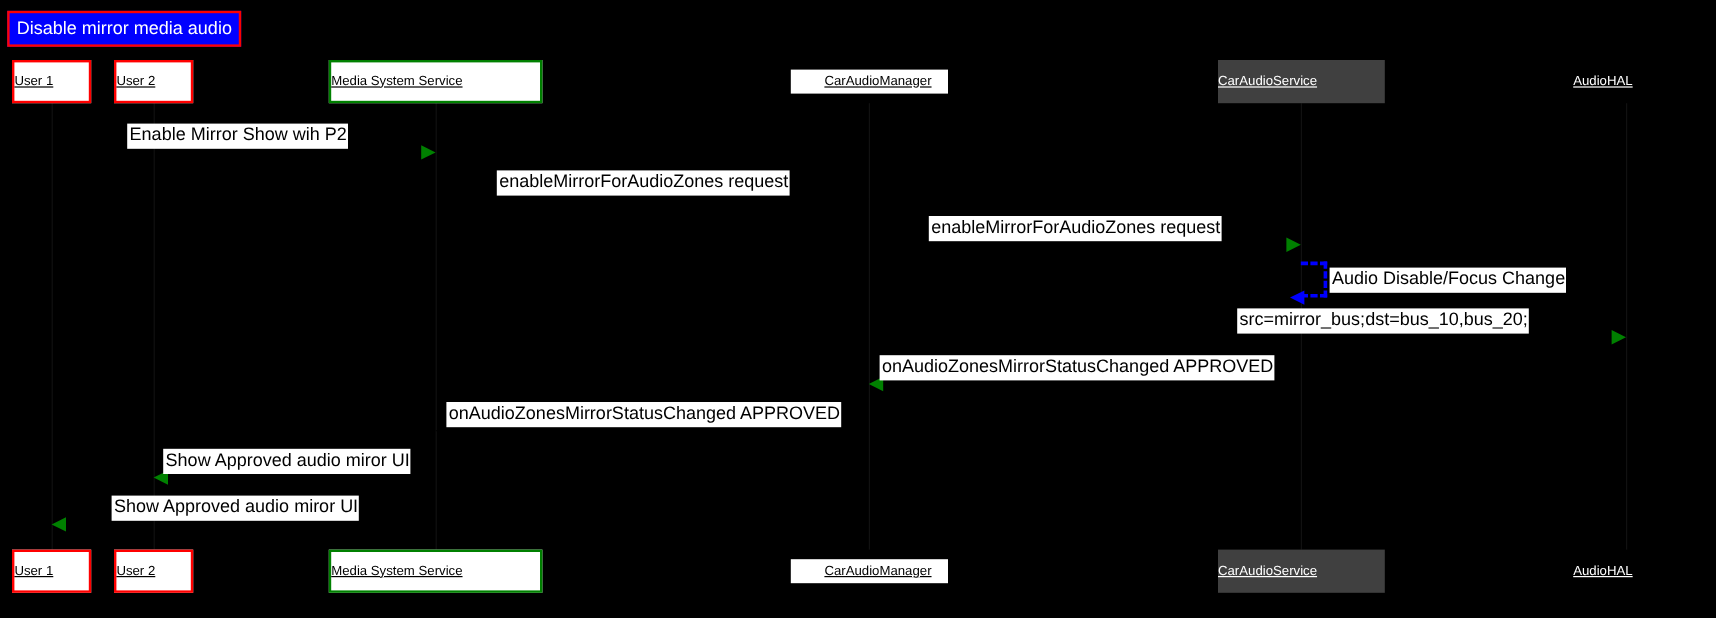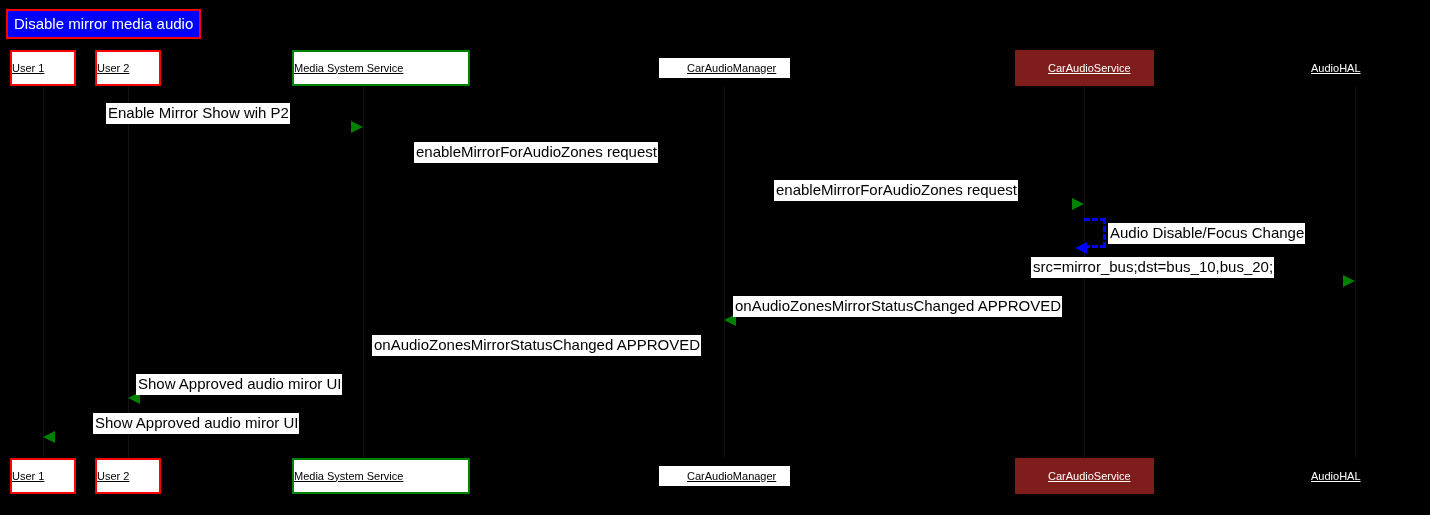--- a/index.html
+++ b/index.html
@@ -45,26 +45,25 @@
     white-space: nowrap;
     text-decoration: underline;
   }
   .participant.boxed {
     border-width: 2px;
     border-style: solid;
     background: #FFFFFF;
     color: #000000;
   }
   .participant.p-red   { border-color: #FF0000; }
-  .participant.p-green { border-color: #008000; margin-left: 18px; }
+  .participant.p-green { border-color: #008000; }
   .participant.p-blue {
-    background: #7f1d1d;
+    background: #404040;
     color: #FFFFFF;
     border: none;
-    padding-left: 33px;
   }
   .participant.p-plainwhite {
     background: #FFFFFF;
     color: #000000;
     border: none;
     padding-left: 28px;
   }
   .participant.p-bare {
     background: transparent;
     color: #FFFFFF;

